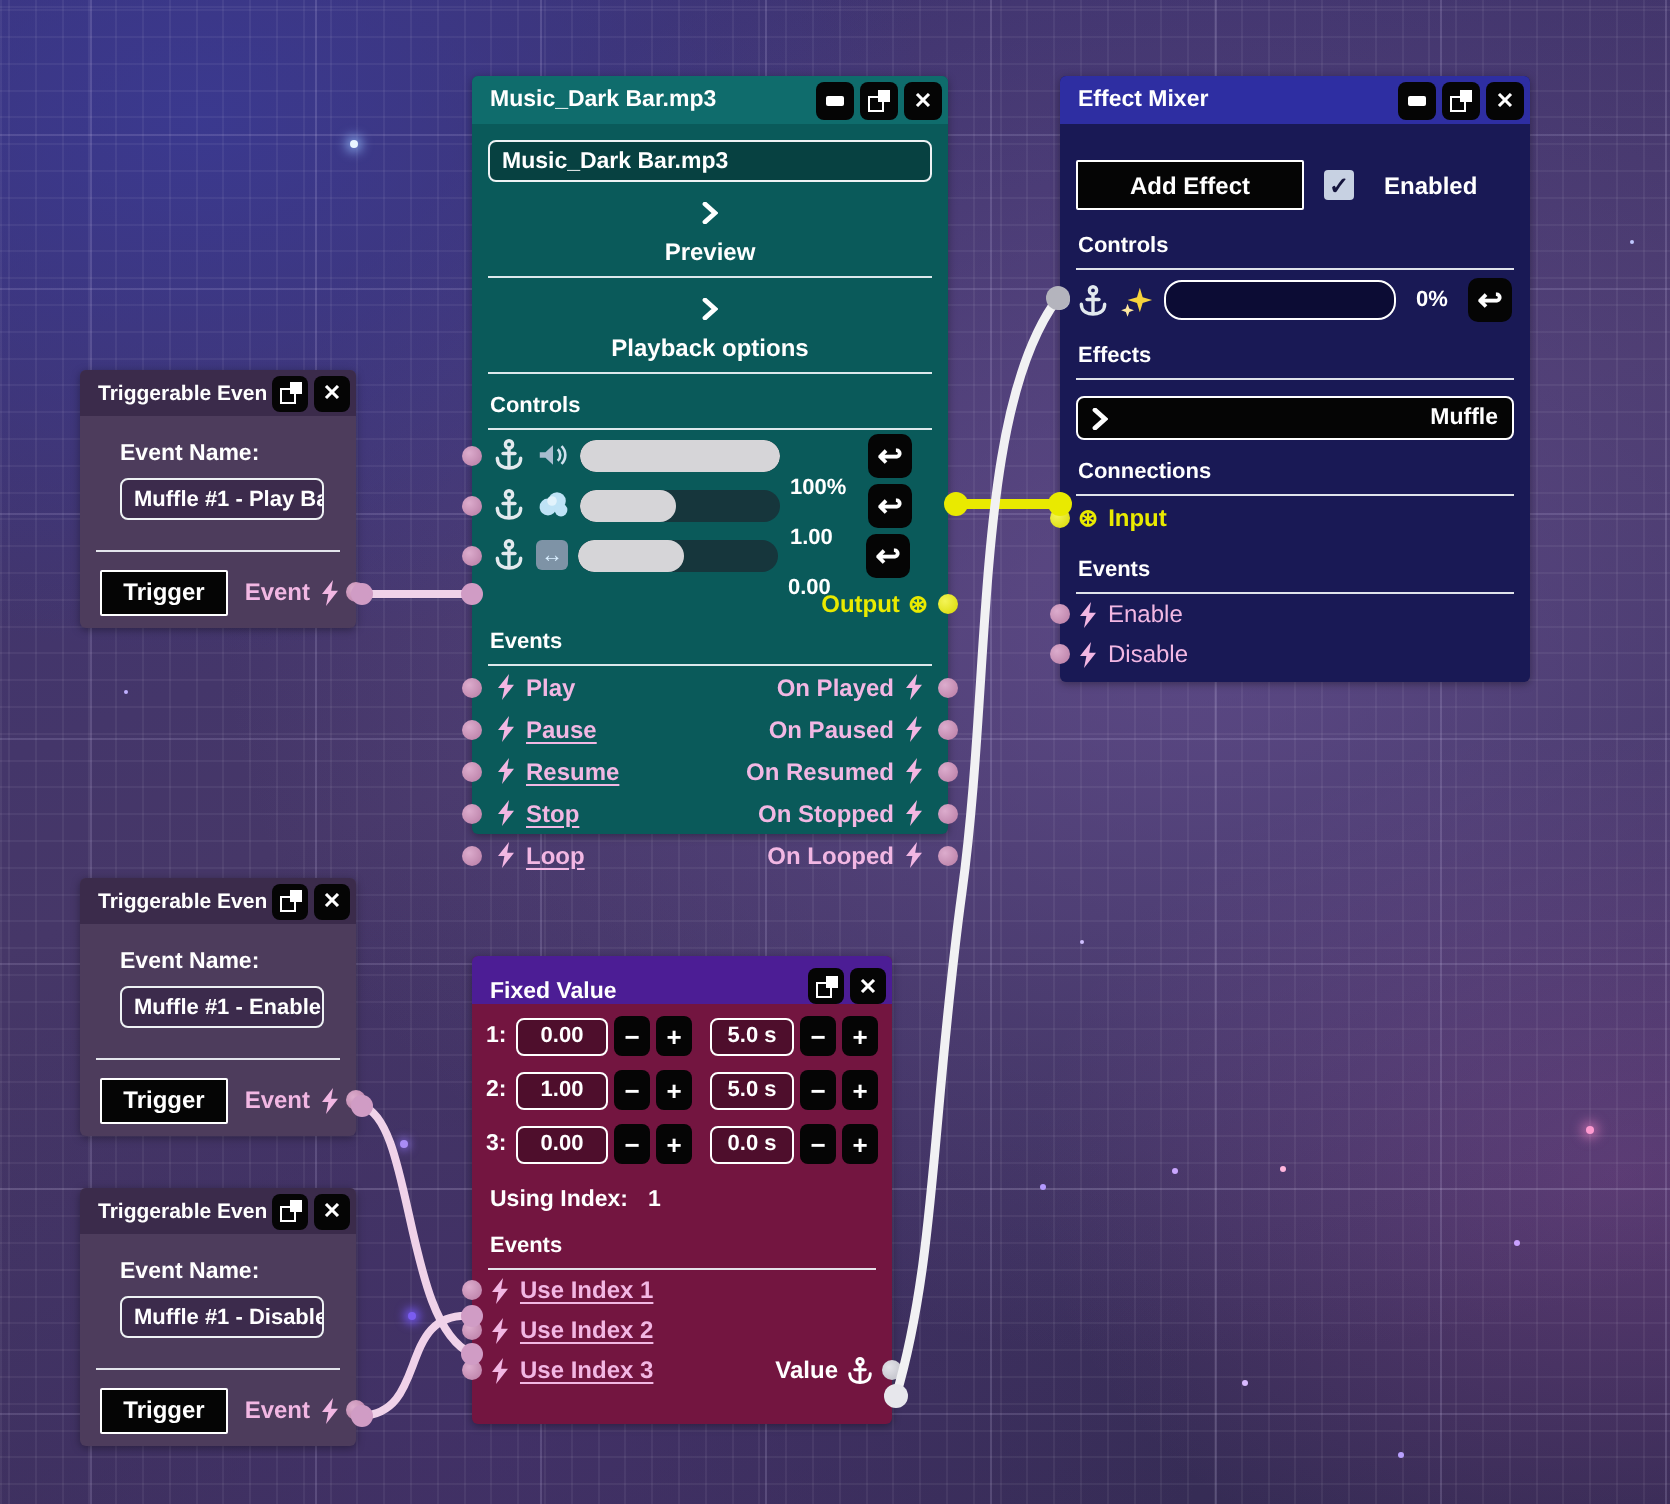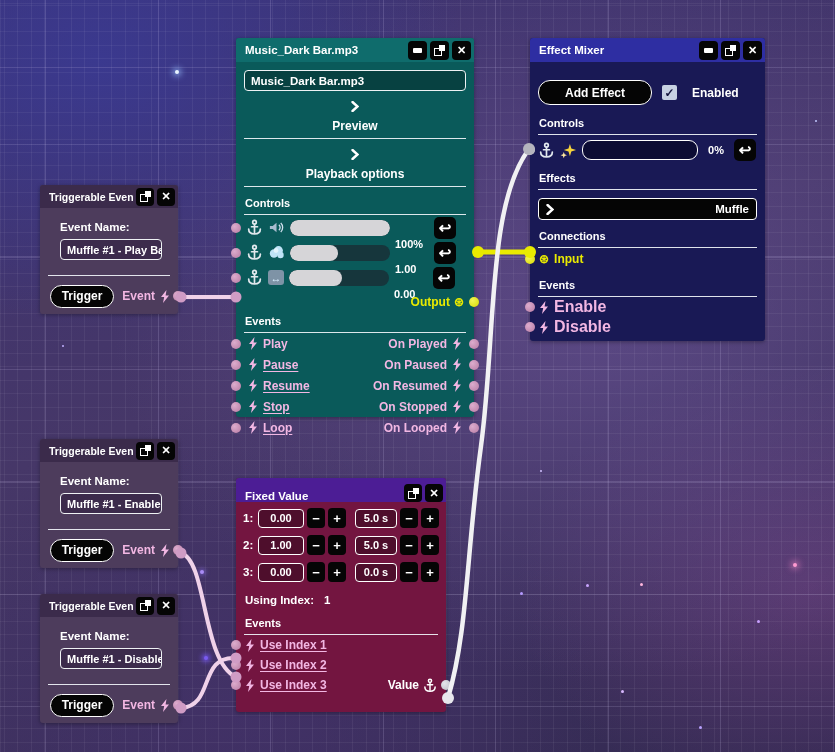--- a/index.html
+++ b/index.html
@@ -30,21 +30,21 @@
   .pin::after{content:"";position:absolute;right:0;top:0;width:6px;height:6px;background:#fff;}
   .hr{height:1px;background:rgba(240,244,248,.92);margin:5px 8px 0 8px;}
   .seclab{font-size:11px;font-weight:700;padding:0 9px;margin-top:10px;}
   .row{position:relative;display:flex;align-items:center;}
   .port{position:absolute;width:10px;height:10px;border-radius:50%;background:radial-gradient(circle at 35% 35%,#dcaccd,#b77ba3);top:50%;transform:translateY(-50%);cursor:crosshair;}
   .port.l{left:-5px;} .port.r{right:-5px;}
   .port.yel{background:radial-gradient(circle at 35% 35%,#f4f457,#d8d900);}
   .port.gry{background:radial-gradient(circle at 35% 35%,#e4e4ea,#b9b9c2);}
   .pink{color:#f2b7e3;}
   .u{text-decoration:underline;text-underline-offset:2px;}
-  .blk-btn{background:#050505;border:1.5px solid #fff;border-radius:12px;color:#fff;display:flex;align-items:center;justify-content:center;font-weight:700;cursor:pointer;}
+  .blk-btn{background:#050505;border:1.5px solid #fff;border-radius:1px;color:#fff;display:flex;align-items:center;justify-content:center;font-weight:700;cursor:pointer;}
   .text-input{background:rgba(0,0,0,.28);border:1.5px solid #eef2f4;border-radius:4px;height:19px;display:flex;align-items:center;padding:0 6px;font-size:11.5px;font-weight:600;white-space:nowrap;overflow:hidden;}
   .reset{width:22px;height:22px;background:#050505;border-radius:5px;color:#fff;display:flex;align-items:center;justify-content:center;font-size:15px;font-weight:900;cursor:pointer;flex:none;}
   .track{position:relative;height:16px;border-radius:9px;background:#16363c;overflow:hidden;flex:none;cursor:pointer;}
   .track .fill{position:absolute;left:0;top:0;bottom:0;background:#d6d5d8;border-radius:9px;}
   .val{font-size:11px;font-weight:600;flex:none;}
   .boltsvg{flex:none;}
   
   #music{left:236px;top:38px;width:238px;height:379px;background:#0a5a5a;}
   #music .hdr{background:#0f6c6c;}
   #music .text-input{margin:8px 8px 0 8px;}
@@ -61,21 +61,21 @@
   #mixer{left:530px;top:38px;width:235px;height:303px;background:#191955;}
   #mixer .hdr{background:#2e2ea2;}
   .addrow{margin-top:18px;padding:0 8px;gap:0;}
   #add-effect{width:112px;height:23px;font-size:12px;}
   .checkbox{width:15px;height:15px;background:#c7d1e2;border-radius:2px;margin-left:10px;display:flex;align-items:center;justify-content:center;color:#14143c;font-size:12px;font-weight:900;cursor:pointer;}
   .enlab{font-size:12px;font-weight:600;margin-left:15px;}
   .mixsrow{margin-top:3px;height:24px;gap:5px;padding:0 6px 0 8px;}
   .mixsrow .track{width:114px;height:18px;background:#0c0c34;border:1.5px solid #fff;}
   .fxbar{margin:8px 8px 0 8px;height:20px;background:#050505;border:1.5px solid #fff;border-radius:4px;display:flex;align-items:center;justify-content:space-between;padding:0 7px;font-size:11.5px;font-weight:700;cursor:pointer;}
   .inrow{margin-top:3px;height:16px;gap:5px;padding:0 9px;color:#e9ea00;font-size:12px;font-weight:700;}
-  .mxevrow{height:20px;gap:5px;padding:0 9px;font-size:16px;font-weight:700;}
+  .mxevrow{height:20px;gap:5px;padding:0 9px;font-size:12px;font-weight:400;}
   
   .tenode{width:138px;height:129px;background:#4d3c5c;}
   .tenode .hdr{background:#3b2b4b;height:23px;font-size:10.5px;padding-right:3px;}
   .tenode .wbtn{width:18px;height:18px;}
   #te1{left:40px;top:185px;} #te2{left:40px;top:439px;} #te3{left:40px;top:594px;}
   .namelab{font-size:11.5px;font-weight:600;margin:13px 0 0 20px;}
   .tenode .text-input{margin:6px 16px 0 20px;background:#3c2b4c;font-size:11px;}
   .tenode .hr{margin-top:15px;}
   .trigrow{margin-top:9px;height:22px;justify-content:space-between;padding:0 8px 0 10px;}
   .trigbtn{width:62px;height:21px;font-size:12px;}

